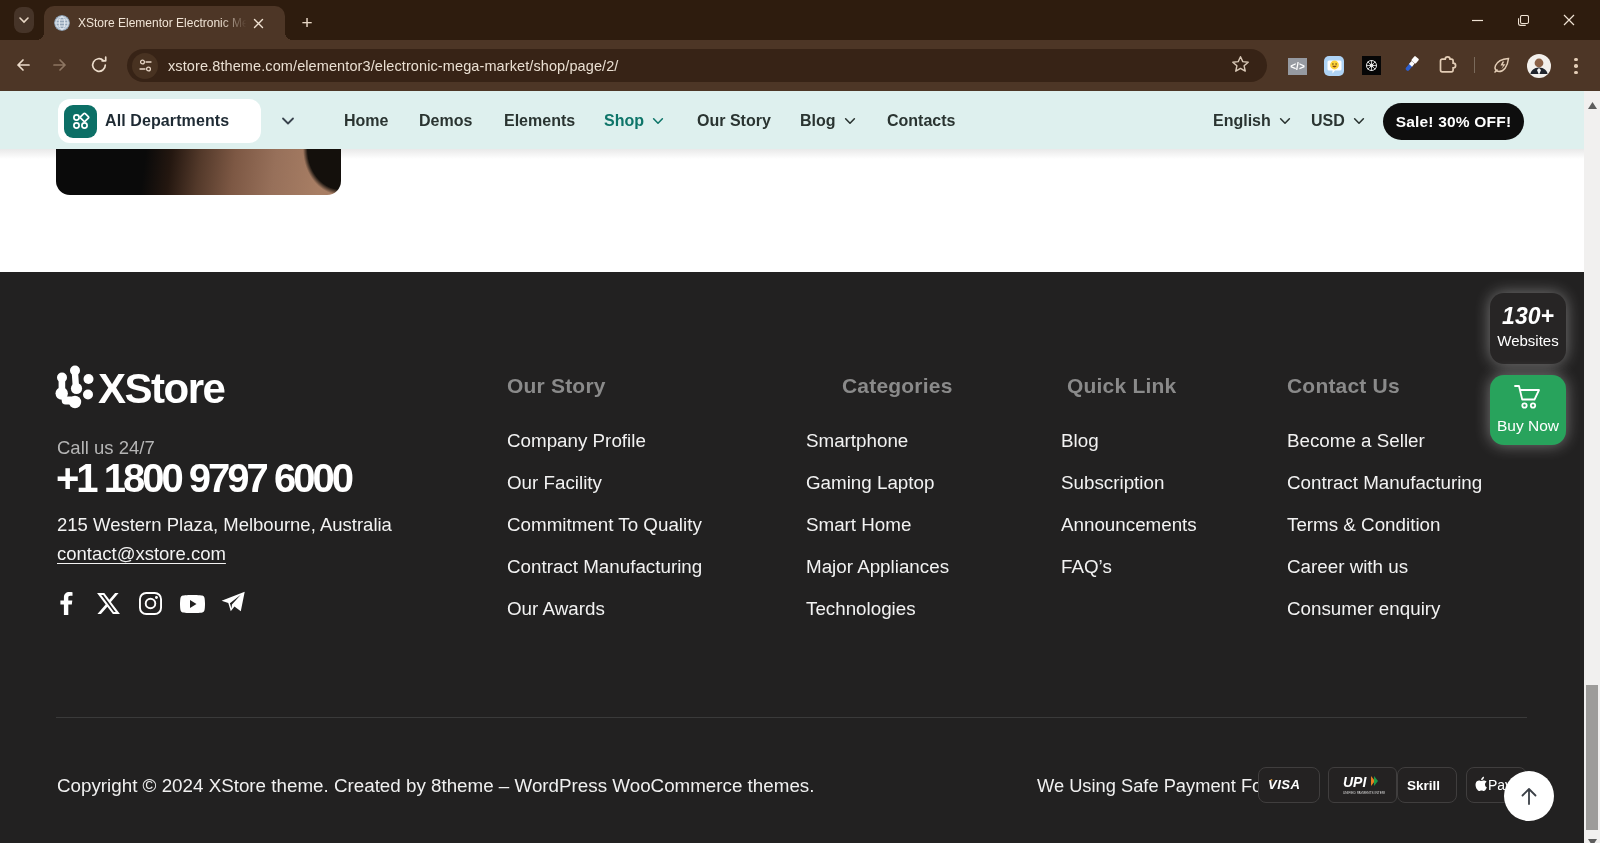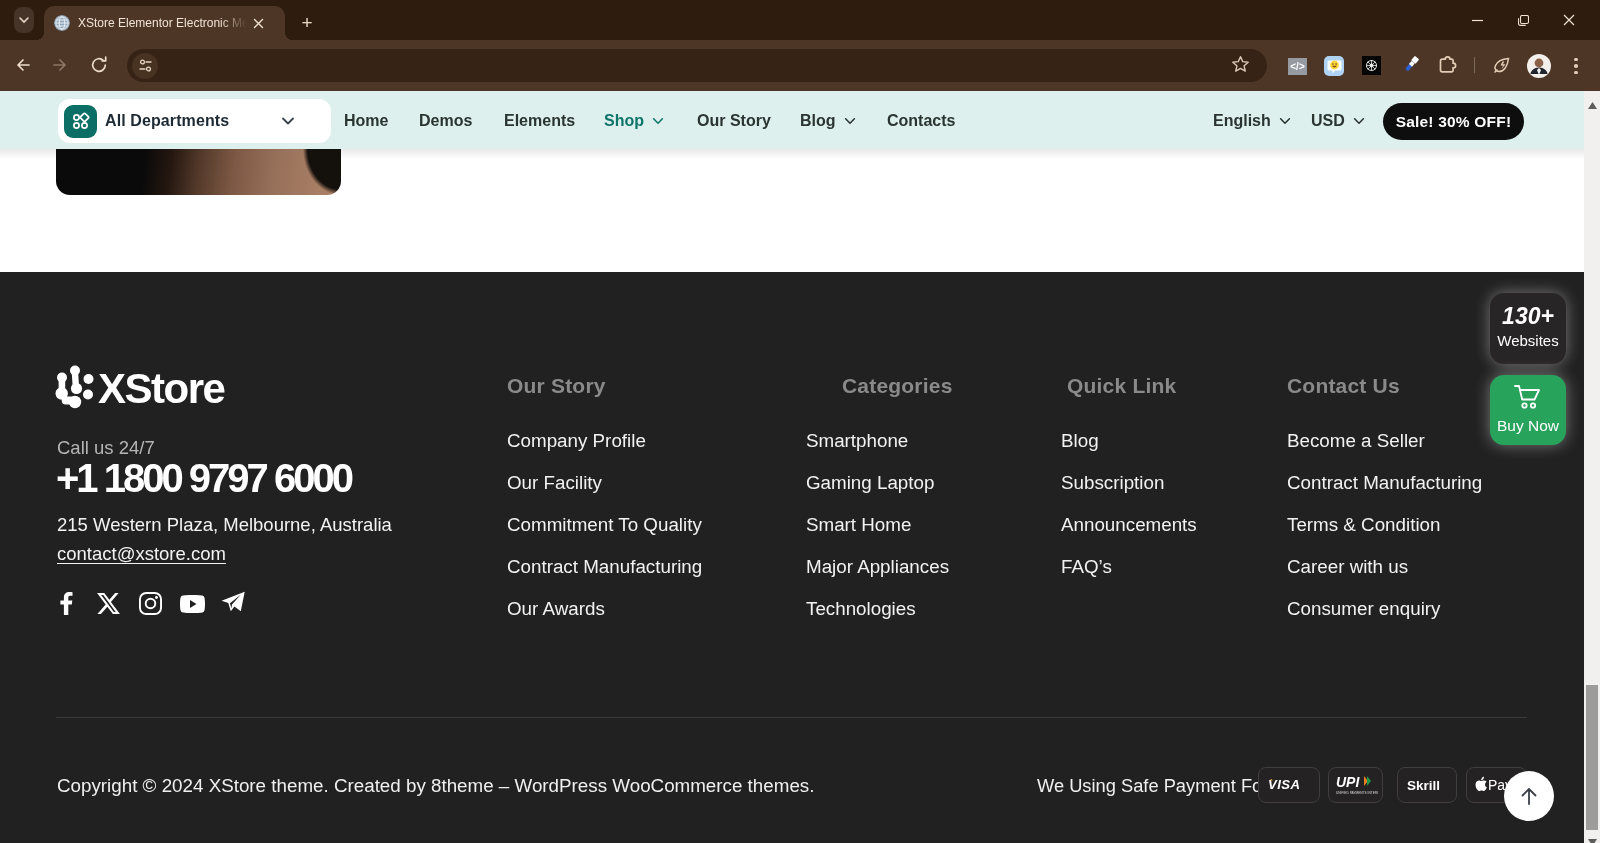--- a/index.html
+++ b/index.html
@@ -22,21 +22,21 @@
   #toolbar { left:0; top:40px; width:1600px; height:51px; background:#4d3626; }
   .navbtn { top:51px; width:28px; height:28px; color:#ecdccb; font-size:19px; display:flex; align-items:center; justify-content:center;}
   #omnibox { left:127px; top:49px; width:1140px; height:33px; background:#372316; border-radius:17px; display:flex; align-items:center; }
   #tunecirc { width:26px; height:26px; margin-left:5px; border-radius:50%; background:#483221; color:#e7d6c6;
               display:flex; align-items:center; justify-content:center; }
   #url { margin-left:10px; font-size:14.5px; color:#eadfd2; letter-spacing:0.1px; }
   #star { left:1231px; top:55px; color:#d9c8b6; }
 
   
   #siteheader { left:0; top:91px; width:1584px; height:58px; background:#def0ee; }
-  #alldep { left:58px; top:99px; width:273px; height:44px; background:#fff; border-radius:12px; display:flex; align-items:center; }
+  #alldep { left:58px; top:99px; width:203px; height:44px; background:#fff; border-radius:12px; display:flex; align-items:center; }
   #alldep .icon { width:33px; height:33px; margin-left:6px; border-radius:9px; background:#0c6f66; display:flex; align-items:center; justify-content:center;}
   #alldep .txt { margin-left:8px; font-size:16px; font-weight:700; color:#1e2a33; letter-spacing:0.1px; }
   #alldep .chev { position:absolute; right:14px; color:#3c4852; }
   .navitem { position:absolute; top:112px; font-size:16px; font-weight:700; color:#2a3431; white-space:nowrap; }
   .chevs { display:inline-block; margin-left:7px; }
   #salepill { left:1383px; top:103px; width:141px; height:37px; background:#0e0e0e; border-radius:19px; color:#fff;
               font-size:15.5px; font-weight:700; display:flex; align-items:center; justify-content:center; letter-spacing:0.2px;}
 
   
   #prodimg { left:56px; top:149px; width:285px; height:46px; border-radius:0 0 14px 14px; overflow:hidden;
@@ -138,20 +138,21 @@
   </div>
 <div class="abs" id="omnibox">
   <div id="tunecirc">
       <svg width="15" height="15" viewBox="0 0 15 15">
         <circle cx="4.5" cy="4" r="1.9" fill="none" stroke="#e7d6c6" stroke-width="1.3"></circle>
         <path d="M8 4h5" stroke="#e7d6c6" stroke-width="1.3" stroke-linecap="round"></path>
         <circle cx="10.5" cy="11" r="1.9" fill="none" stroke="#e7d6c6" stroke-width="1.3"></circle>
         <path d="M2 11h5" stroke="#e7d6c6" stroke-width="1.3" stroke-linecap="round"></path>
       </svg>
     </div>
+  <div id="url">xstore.8theme.com/elementor3/electronic-mega-market/shop/page/2/</div>
 </div>
 <div class="abs" id="star"><svg width="19" height="19" viewBox="0 0 20 20">
       <path d="M10 1.8l2.4 5.2 5.7.6-4.3 3.8 1.2 5.6L10 14.1 5 17l1.2-5.6L1.9 7.6l5.7-.6z" fill="none" stroke="#d9c8b6" stroke-width="1.5" stroke-linejoin="round"></path>
     </svg></div>
 
 <div class="abs" style="left:1288px;top:58px;width:19px;height:17px;background:#969aa1;display:flex;align-items:center;justify-content:center;font-size:10px;color:#fff;font-weight:700;">&lt;/&gt;</div>
 <div class="abs" style="left:1324px;top:56px;width:20px;height:20px;border-radius:5px;background:#aed3f5;display:flex;align-items:center;justify-content:center;">
   <svg width="15" height="15" viewBox="0 0 15 15">
       <path d="M2 1.5h11a1.5 1.5 0 011.5 1.5v7a1.5 1.5 0 01-1.5 1.5H8l-2.5 3v-3H2A1.5 1.5 0 01.5 10V3A1.5 1.5 0 012 1.5z" fill="#fdfdfd"></path>
       <circle cx="7.5" cy="6" r="4.4" fill="#ffd43b"></circle>
@@ -330,21 +331,21 @@
 <div class="abs" id="divider"></div>
 <div class="abs" id="copyright">Copyright © 2024 XStore theme. Created by 8theme – WordPress WooCommerce themes.</div>
 <div class="abs" id="safepay">We Using Safe Payment For</div>
 
 <div class="paybadge" style="left:1258px;width:62px;">
   <svg width="42" height="14" viewBox="0 0 48 16">
       <text x="0" y="13" font-family="Liberation Sans" font-size="15" font-weight="700" font-style="italic" fill="#fff" letter-spacing="0.5">VISA</text>
       <path d="M1.5 2.5l3-1.5.8 2z" fill="#e8a33d"></path>
     </svg>
 </div>
-<div class="paybadge" style="left:1328px;width:55px;">
+<div class="paybadge" style="left:1328px;width:69px;border-radius:6px;">
   <svg width="44" height="22" viewBox="0 0 44 22">
       <text x="2" y="13" font-family="Liberation Sans" font-size="14" font-weight="700" font-style="italic" fill="#fff">UPI</text>
       <path d="M30 2l4 5-4 5z" fill="#e87f22"></path>
       <path d="M33 2l4 5-4 5z" fill="#1e9948"></path>
       <text x="2" y="20" font-family="Liberation Sans" font-size="3.2" fill="#ddd">UNIFIED PAYMENTS INTERFACE</text>
     </svg>
 </div>
 <div class="paybadge" style="left:1397px;width:60px;">
   <svg width="40" height="14" viewBox="0 0 40 14">
       <text x="0" y="12" font-family="Liberation Sans" font-size="13.5" font-weight="700" fill="#fff">Skrill</text>

